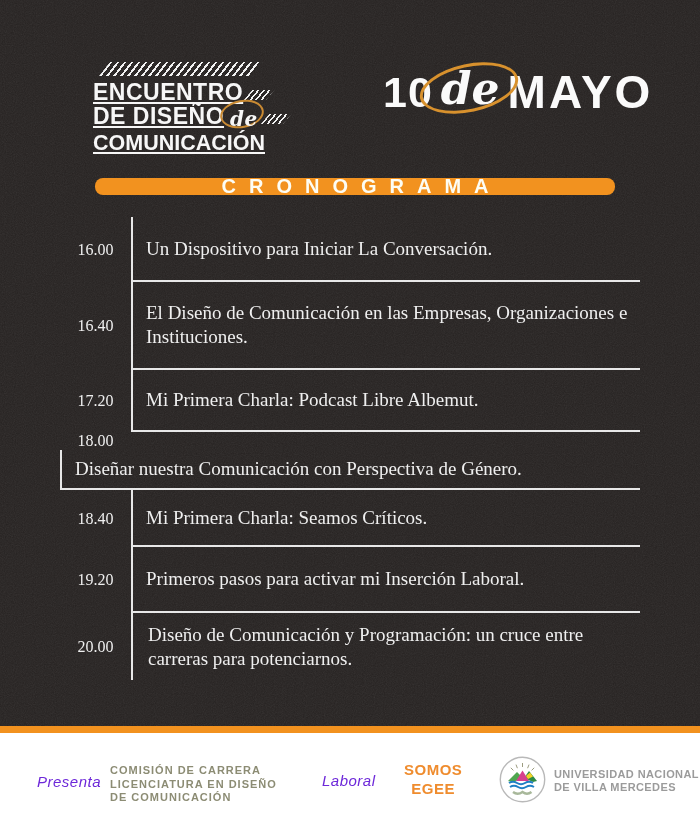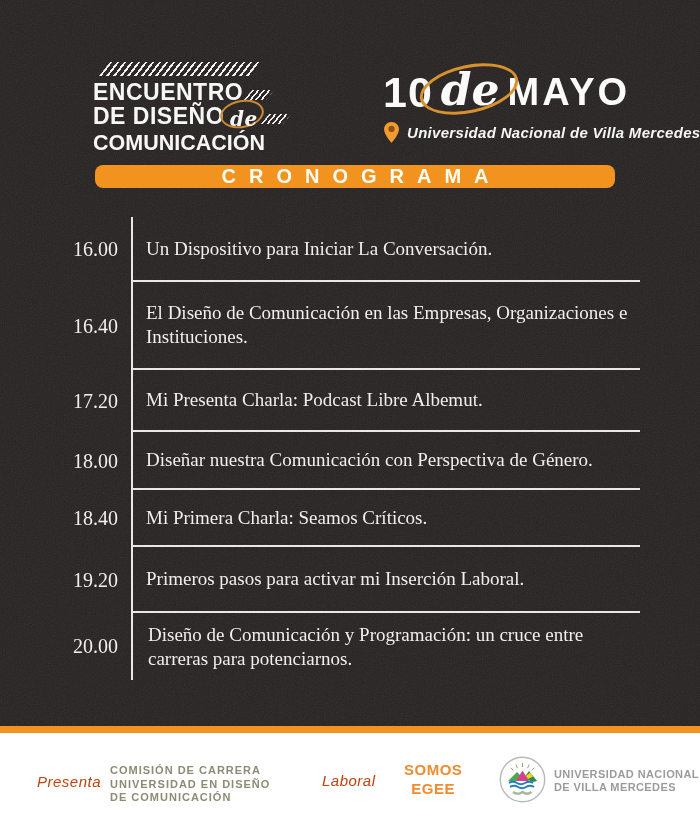--- a/index.html
+++ b/index.html
@@ -24,92 +24,92 @@
   .noise-svg{position:absolute;left:0;top:0;width:700px;height:726px;opacity:.8;pointer-events:none;}
 
   
   .logo-block{position:absolute;left:93px;top:58px;color:#F7F7F7;}
   .hatch-band{
     position:absolute;left:6px;top:4px;width:150px;height:14px;
     transform:skewX(-38deg);transform-origin:left bottom;
     background:repeating-linear-gradient(90deg,#F2F2F2 0 2.5px,transparent 2.5px 7px);
   }
   .logo-lines{position:absolute;left:0;top:22px;white-space:nowrap;}
-  .logo-line{font-weight:700;font-size:23px;line-height:24px;letter-spacing:.5px;}
+  .logo-line{font-weight:700;font-size:23px;line-height:24px;letter-spacing:.5px;text-decoration:underline;}
   .logo-line3{font-size:21.5px;letter-spacing:0;}
   .hatch-small{
     display:inline-block;width:22px;height:10px;margin-left:5px;
     transform:skewX(-40deg);
     background:repeating-linear-gradient(90deg,#F2F2F2 0 2px,transparent 2px 5.5px);
   }
   .de-wrap{position:relative;display:inline-block;margin:0 2px 0 6px;vertical-align:-2px;}
   .de-script{
     font-family:"DejaVu Serif",serif;font-style:italic;font-weight:700;
     font-size:20px;position:relative;z-index:2;
   }
   .de-ellipse-s{
     position:absolute;left:-10px;top:-6px;width:44px;height:28px;
     border:2px solid #C98A33;border-radius:50%;transform:rotate(-10deg);
   }
 
   
   .date-block{position:absolute;left:383px;top:62px;color:#FAFAFA;white-space:nowrap;}
-  .date-line{display:flex;align-items:flex-end;}
+  .date-line{display:flex;align-items:center;}
   .date-day{font-weight:800;font-size:43px;line-height:46px;letter-spacing:1px;padding-top:6px;}
   .de-wrap-big{position:relative;display:inline-block;margin:0 2px 0 8px;}
   .de-script-big{
     font-family:"DejaVu Serif",serif;font-style:italic;font-weight:700;
     font-size:44px;line-height:50px;position:relative;z-index:2;
   }
   .de-ellipse-b{
     position:absolute;left:-22px;top:0px;width:100px;height:48px;
     border:3px solid #D8912D;border-radius:50%;transform:rotate(-12deg);z-index:1;
   }
-  .date-month{font-weight:800;font-size:38px;line-height:46px;letter-spacing:3px;padding-top:7px;margin-left:6px;}
+  .date-month{font-weight:800;font-size:46px;line-height:46px;letter-spacing:3px;padding-top:7px;margin-left:6px;}
   .location-line{display:flex;align-items:center;margin-top:6px;margin-left:0;}
   .pin-icon{width:17px;height:23px;margin-right:7px;flex:0 0 auto;}
   .location-text{font-weight:700;font-style:italic;font-size:15px;color:#F5F5F5;letter-spacing:.3px;}
 
   
   .banner{
-    position:absolute;left:95px;top:165px;width:520px;height:23px;
+    position:absolute;left:95px;top:178px;width:520px;height:17px;
     background:var(--accent-orange);border-radius:8px;
     display:flex;align-items:center;justify-content:center;
   }
   .banner-text{
     color:#FDFDF4;font-weight:700;font-size:20px;letter-spacing:13px;padding-left:13px;
   }
 
   
   .schedule{position:absolute;left:60px;top:217px;width:580px;color:#EFEFEF;
     font-family:"Liberation Serif",serif;}
   .srow{display:flex;align-items:stretch;}
   .stime{
     width:71px;flex:0 0 auto;display:flex;align-items:center;justify-content:center;
-    font-size:20px;
+    font-size:16px;
   }
   .sdesc{
     flex:1;border-left:2px solid var(--line-white);border-bottom:2px solid var(--line-white);
     display:flex;align-items:center;
     padding:6px 6px 6px 13px;font-size:19px;line-height:24px;
   }
   .srow:last-child .sdesc{border-bottom:none;padding-left:15px;}
   .srow:nth-child(1){min-height:65px;}
   .srow:nth-child(2){min-height:88px;}
   .srow:nth-child(3){min-height:62px;}
-  .srow:nth-child(4){min-height:58px;}
+  .srow:nth-child(4){min-height:58px;flex-direction:column;}
   .srow:nth-child(5){min-height:57px;}
   .srow:nth-child(6){min-height:66px;}
   .srow:nth-child(7){min-height:67px;}
 
   
   .footer-stripe{position:absolute;left:0;top:726px;width:700px;height:7px;background:var(--accent-orange);}
   .footer{position:absolute;left:0;top:733px;width:700px;height:92px;background:#FFFFFF;}
   .presenta-label,.invitan-label{
-    position:absolute;font-style:italic;font-size:15px;color:#c2410c;font-weight:500;letter-spacing:.5px;
+    position:absolute;font-style:italic;font-size:15px;color:#6d28d9;font-weight:500;letter-spacing:.5px;
   }
   .presenta-label{left:37px;top:40px;}
   .invitan-label{left:322px;top:39px;}
   .comision-block{
     position:absolute;left:110px;top:31px;color:var(--olive);
     font-weight:700;font-size:11px;line-height:13.5px;letter-spacing:1px;
   }
   .egee-block{
     position:absolute;left:404px;top:27px;color:var(--egee-orange);
     font-weight:800;font-size:15px;line-height:19px;letter-spacing:.5px;text-align:center;
@@ -149,27 +149,20 @@
 
     <div class="date-block">
       <div class="date-line">
         <span class="date-day">10</span>
         <span class="de-wrap-big">
           <span class="de-ellipse-b"></span>
           <span class="de-script-big">de</span>
         </span>
         <span class="date-month">MAYO</span>
       </div>
-      <div class="location-line">
-        <svg class="pin-icon" viewBox="0 0 24 32" xmlns="http://www.w3.org/2000/svg">
-          <path d="M12 1 C5.9 1 1.5 5.6 1.5 11.4 c0 8.2 10.5 19.2 10.5 19.2 s10.5 -11 10.5 -19.2 C22.5 5.6 18.1 1 12 1 z" fill="#F39A30"></path>
-          <circle cx="12" cy="11" r="4.4" fill="#8A5313"></circle>
-        </svg>
-        <span class="location-text">Universidad Nacional de Villa Mercedes</span>
-      </div>
     </div>
 
     <div class="banner">
       <span class="banner-text">CRONOGRAMA</span>
     </div>
 
     <div class="schedule">
       <div class="srow">
         <div class="stime">16.00</div>
         <div class="sdesc">
@@ -178,21 +171,21 @@
       </div>
       <div class="srow">
         <div class="stime">16.40</div>
         <div class="sdesc">
             <span>El Diseño de Comunicación en las Empresas, Organizaciones e Instituciones.</span>
           </div>
       </div>
       <div class="srow">
         <div class="stime">17.20</div>
         <div class="sdesc">
-            <span>Mi Presenta Charla: Podcast Libre Albemut.</span>
+            <span>Mi Primera Charla: Podcast Libre Albemut.</span>
           </div>
       </div>
       <div class="srow">
         <div class="stime">18.00</div>
         <div class="sdesc">
             <span>Diseñar nuestra Comunicación con Perspectiva de Género.</span>
           </div>
       </div>
       <div class="srow">
         <div class="stime">18.40</div>
@@ -213,21 +206,21 @@
           </div>
       </div>
     </div>
   </div>
 
   <div class="footer-stripe"></div>
   <div class="footer">
     <span class="presenta-label">Presenta</span>
     <div class="comision-block">
       <div>COMISIÓN DE CARRERA</div>
-      <div>UNIVERSIDAD EN DISEÑO</div>
+      <div>LICENCIATURA EN DISEÑO</div>
       <div>DE COMUNICACIÓN</div>
     </div>
     <span class="invitan-label">Laboral</span>
     <div class="egee-block">
       <div>SOMOS</div>
       <div>EGEE</div>
     </div>
     <svg class="seal" viewBox="0 0 47 47" xmlns="http://www.w3.org/2000/svg">
       <circle cx="23.5" cy="23.5" r="22.2" fill="#FFFFFF" stroke="#B9B9B9" stroke-width="1.4"></circle>
       <g stroke="#9C9C80" stroke-width="1">

